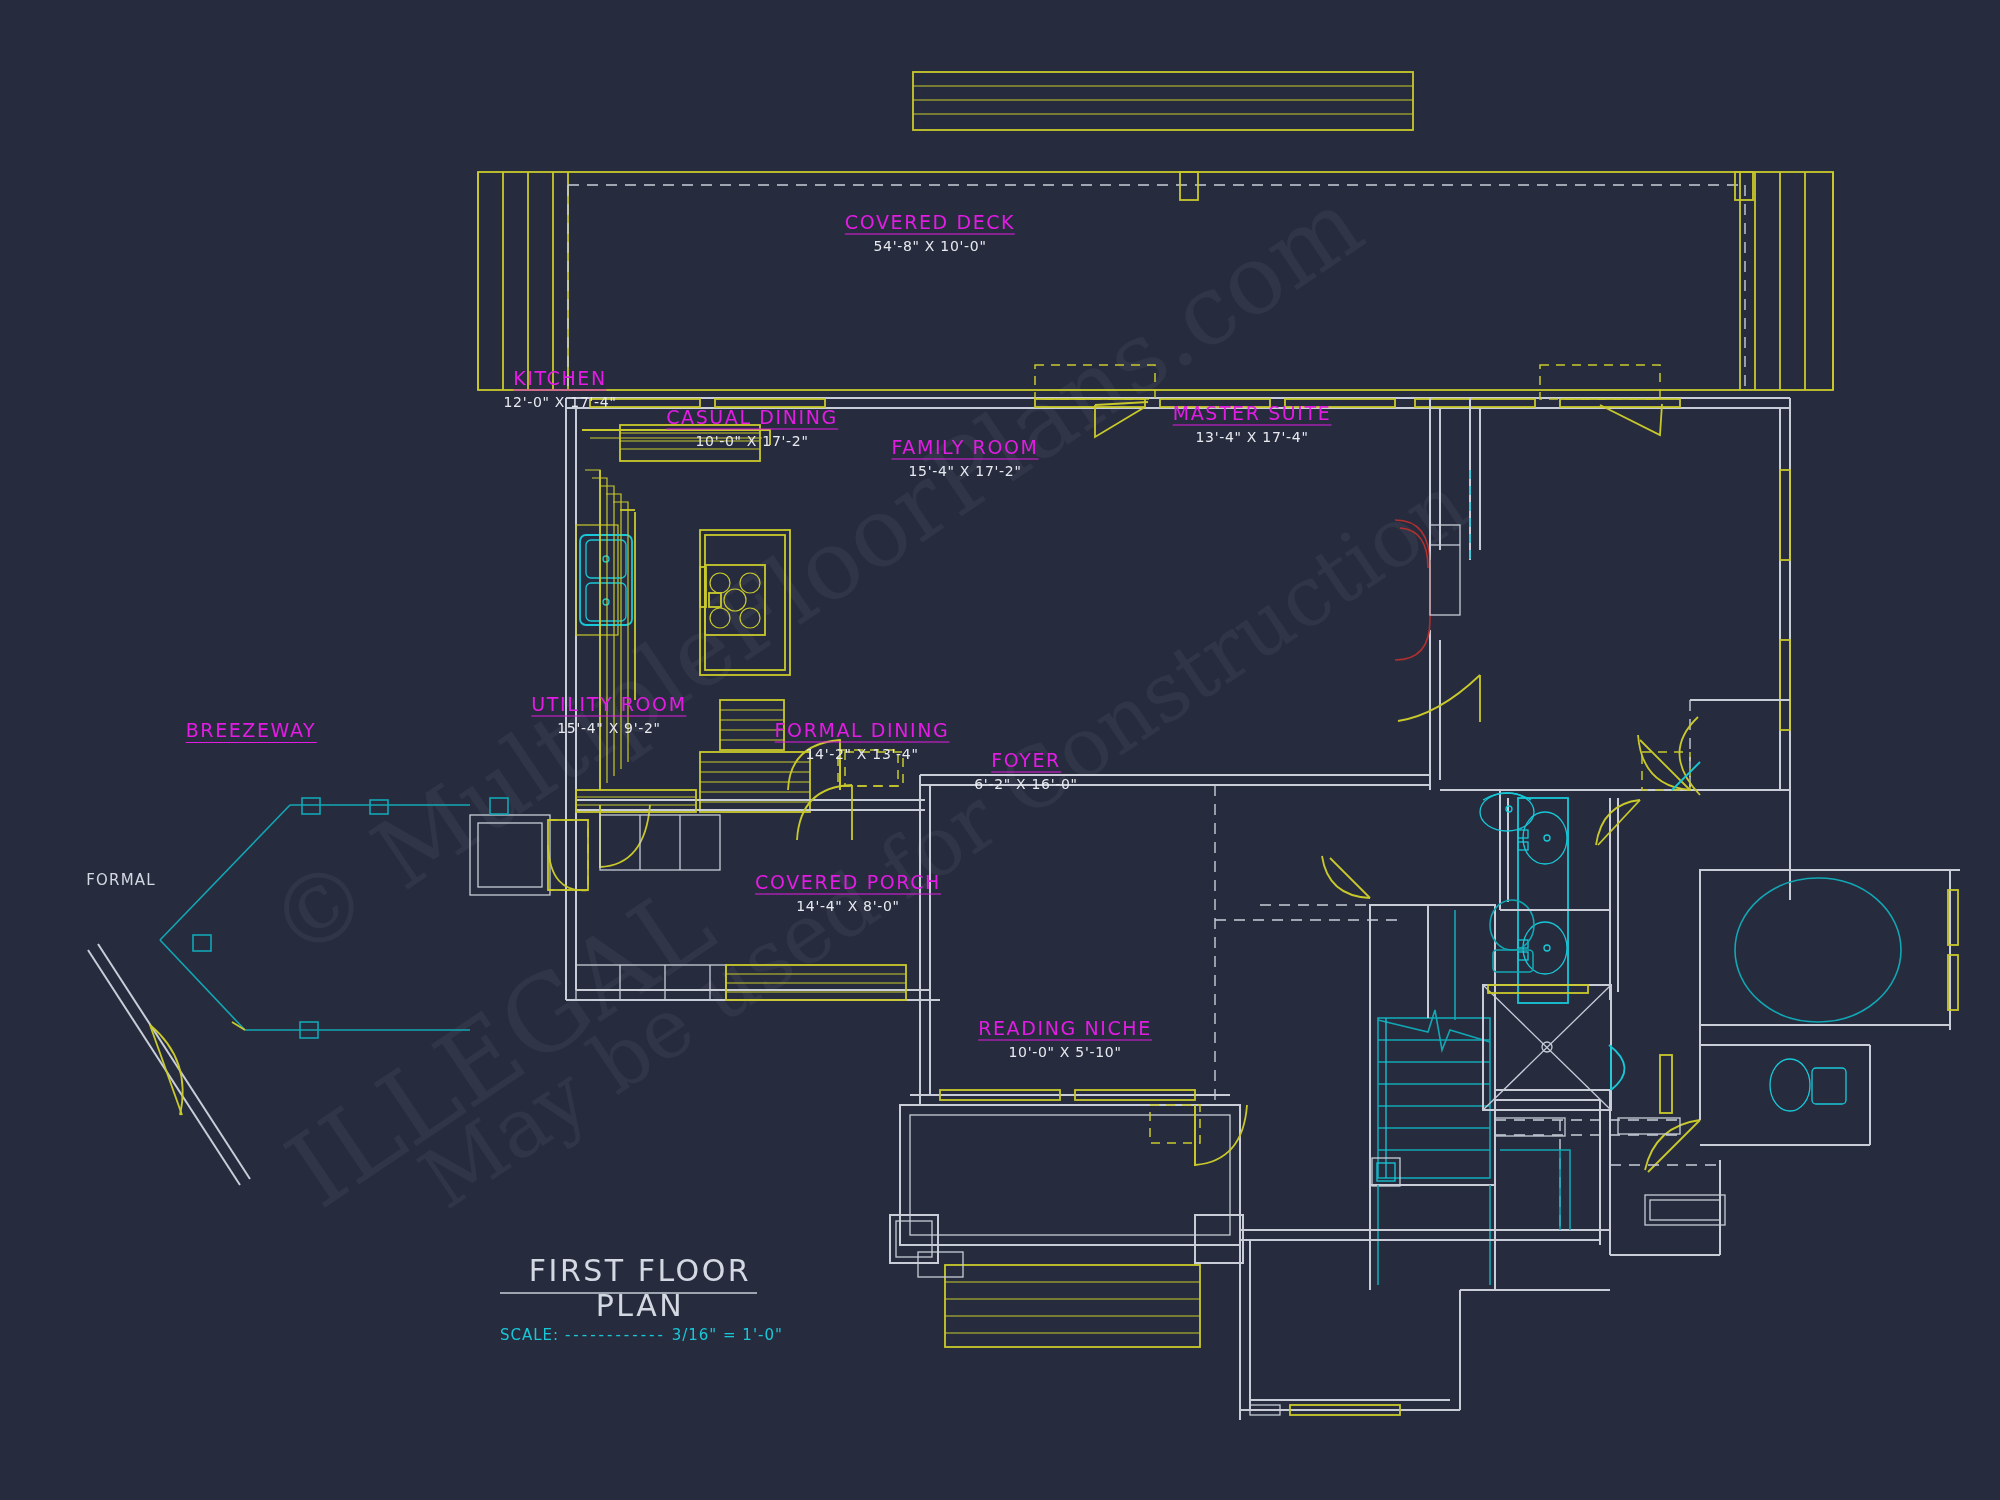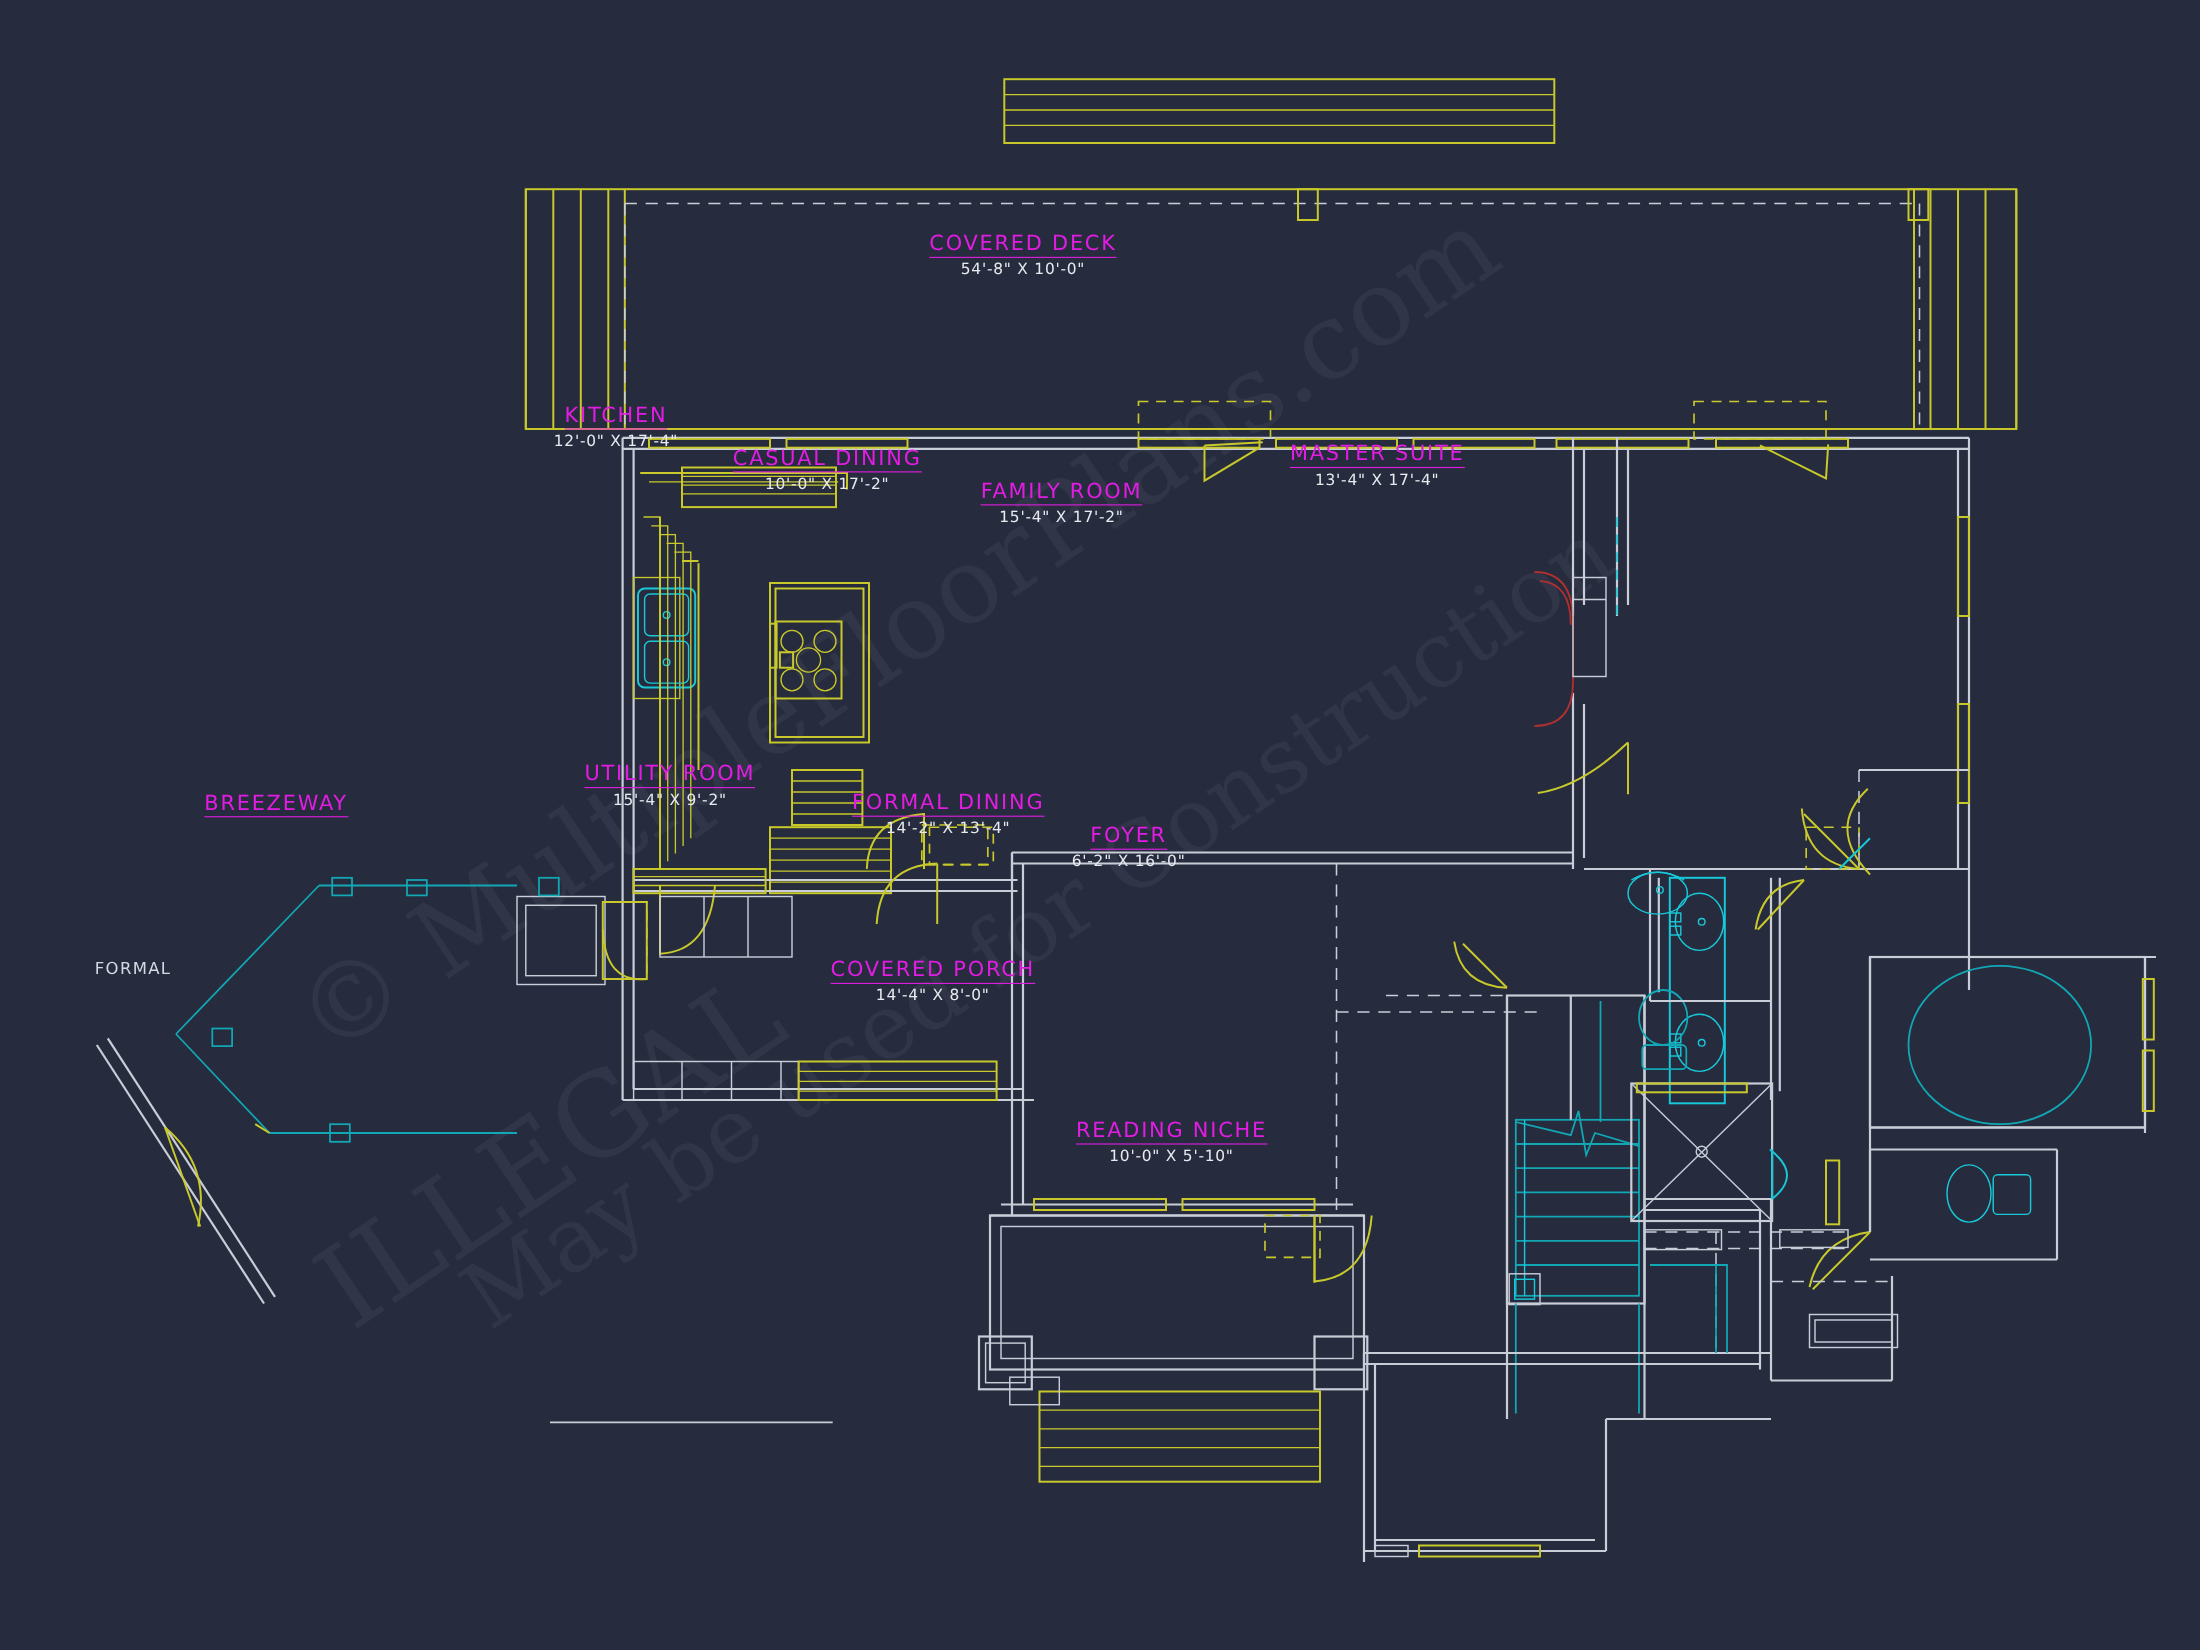--- a/index.html
+++ b/index.html
@@ -432,14 +432,24 @@
       <div style="position: absolute; left: 1252px; top: 423px; transform: translate(-50%, -50%); text-align: center; white-space: nowrap;"><div style="color: rgb(227, 28, 227); font-size: 19px; letter-spacing: 1.6px; border-bottom: 1.5px solid rgb(227, 28, 227); padding-bottom: 1px; display: inline-block; font-family: &quot;DejaVu Sans&quot;, sans-serif;">MASTER SUITE</div><div style="color: rgb(232, 234, 240); font-size: 14px; letter-spacing: 0.7px; margin-top: 3px; font-family: &quot;DejaVu Sans&quot;, sans-serif;">13'-4" X 17'-4"</div></div>
       <div style="position: absolute; left: 609px; top: 714px; transform: translate(-50%, -50%); text-align: center; white-space: nowrap;"><div style="color: rgb(227, 28, 227); font-size: 19px; letter-spacing: 1.6px; border-bottom: 1.5px solid rgb(227, 28, 227); padding-bottom: 1px; display: inline-block; font-family: &quot;DejaVu Sans&quot;, sans-serif;">UTILITY ROOM</div><div style="color: rgb(232, 234, 240); font-size: 14px; letter-spacing: 0.7px; margin-top: 3px; font-family: &quot;DejaVu Sans&quot;, sans-serif;">15'-4" X 9'-2"</div></div>
       <div style="position: absolute; left: 862px; top: 740px; transform: translate(-50%, -50%); text-align: center; white-space: nowrap;"><div style="color: rgb(227, 28, 227); font-size: 19px; letter-spacing: 1.6px; border-bottom: 1.5px solid rgb(227, 28, 227); padding-bottom: 1px; display: inline-block; font-family: &quot;DejaVu Sans&quot;, sans-serif;">FORMAL DINING</div><div style="color: rgb(232, 234, 240); font-size: 14px; letter-spacing: 0.7px; margin-top: 3px; font-family: &quot;DejaVu Sans&quot;, sans-serif;">14'-2" X 13'-4"</div></div>
       <div style="position: absolute; left: 1026px; top: 770px; transform: translate(-50%, -50%); text-align: center; white-space: nowrap;"><div style="color: rgb(227, 28, 227); font-size: 19px; letter-spacing: 1.6px; border-bottom: 1.5px solid rgb(227, 28, 227); padding-bottom: 1px; display: inline-block; font-family: &quot;DejaVu Sans&quot;, sans-serif;">FOYER</div><div style="color: rgb(232, 234, 240); font-size: 14px; letter-spacing: 0.7px; margin-top: 3px; font-family: &quot;DejaVu Sans&quot;, sans-serif;">6'-2" X 16'-0"</div></div>
       <div style="position: absolute; left: 848px; top: 892px; transform: translate(-50%, -50%); text-align: center; white-space: nowrap;"><div style="color: rgb(227, 28, 227); font-size: 19px; letter-spacing: 1.6px; border-bottom: 1.5px solid rgb(227, 28, 227); padding-bottom: 1px; display: inline-block; font-family: &quot;DejaVu Sans&quot;, sans-serif;">COVERED PORCH</div><div style="color: rgb(232, 234, 240); font-size: 14px; letter-spacing: 0.7px; margin-top: 3px; font-family: &quot;DejaVu Sans&quot;, sans-serif;">14'-4" X 8'-0"</div></div>
       <div style="position: absolute; left: 1065px; top: 1038px; transform: translate(-50%, -50%); text-align: center; white-space: nowrap;"><div style="color: rgb(227, 28, 227); font-size: 19px; letter-spacing: 1.6px; border-bottom: 1.5px solid rgb(227, 28, 227); padding-bottom: 1px; display: inline-block; font-family: &quot;DejaVu Sans&quot;, sans-serif;">READING NICHE</div><div style="color: rgb(232, 234, 240); font-size: 14px; letter-spacing: 0.7px; margin-top: 3px; font-family: &quot;DejaVu Sans&quot;, sans-serif;">10'-0" X 5'-10"</div></div>
       <div style="position: absolute; left: 251px; top: 731px; transform: translate(-50%, -50%); text-align: center; white-space: nowrap;"><div style="color: rgb(227, 28, 227); font-size: 19px; letter-spacing: 1.6px; border-bottom: 1.5px solid rgb(227, 28, 227); padding-bottom: 1px; display: inline-block; font-family: &quot;DejaVu Sans&quot;, sans-serif;">BREEZEWAY</div></div>
       <div style="position: absolute; left: 121px; top: 880px; transform: translate(-50%, -50%); color: rgb(212, 216, 226); font-size: 15px; letter-spacing: 1.2px; white-space: nowrap; font-family: &quot;DejaVu Sans&quot;, sans-serif;">FORMAL</div>
     </div>
 
+  <div id="title-block-text" style="position:absolute;left:500px;top:1253px;width:280px;text-align:center;">
+    <div style="color:#d4d8e2;font-size:30px;letter-spacing:2.5px;
+                font-family:'DejaVu Sans',sans-serif;">FIRST FLOOR PLAN</div>
+    <div style="height:3px"></div>
+    <div style="color:#18c8d8;font-size:15px;letter-spacing:1px;white-space:nowrap;">
+      <span>SCALE:</span>
+      <span style="letter-spacing:3px;">------------</span>
+      <span>3/16" = 1'-0"</span>
+    </div>
+  </div>
 
 </div>
 
 </body></html>

